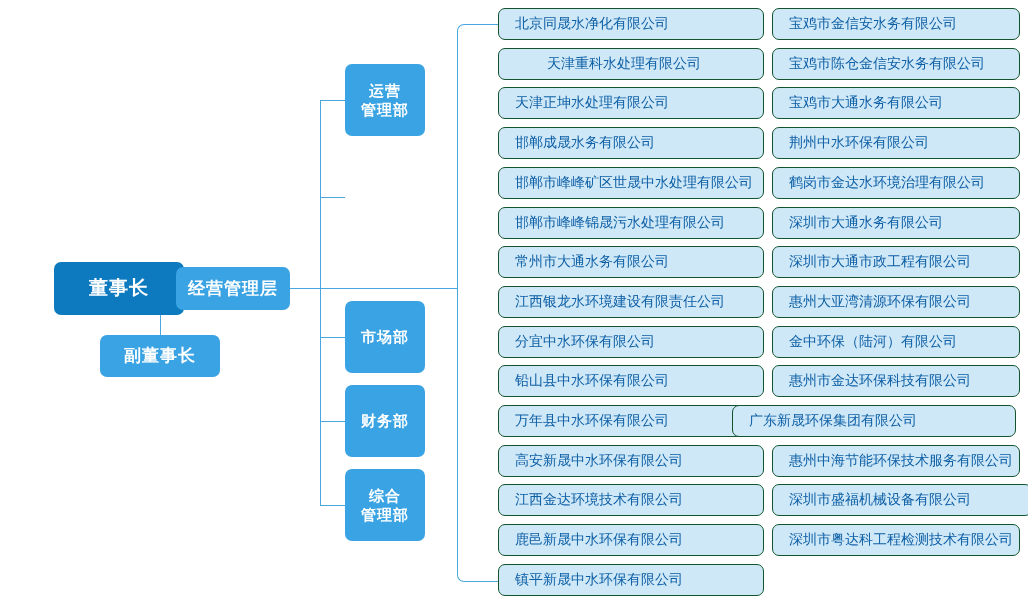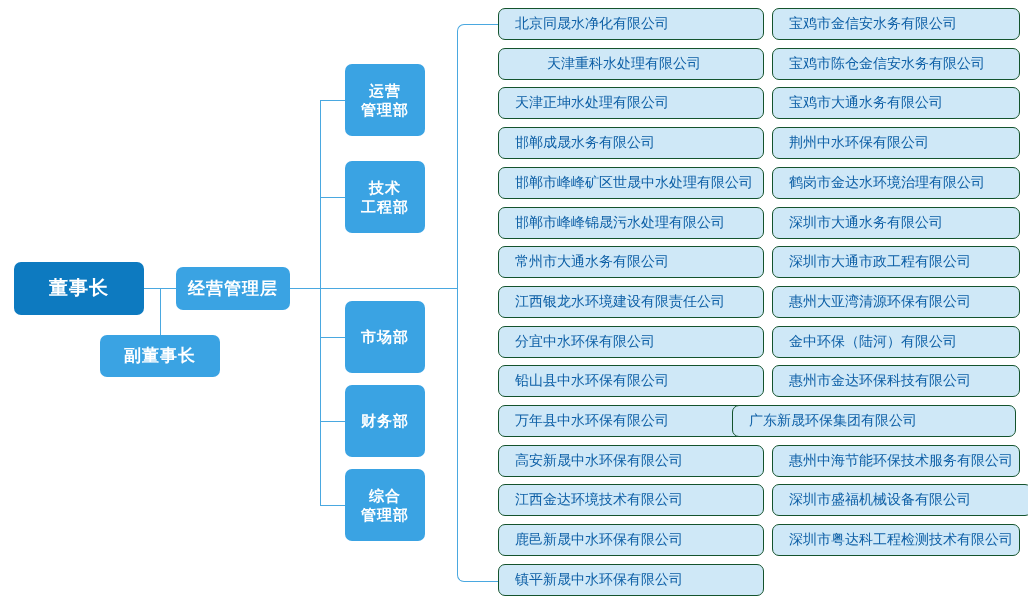--- a/index.html
+++ b/index.html
@@ -51,20 +51,21 @@
     color: #ffffff;
     font-weight: bold;
     letter-spacing: 1px;
     line-height: 1.28;
     border-radius: 7px;
     white-space: pre-line;
   }
   .node-chairman {
     background: #0d7ac0;
     font-size: 19px;
+    margin-left: 40px;
   }
   .node-vice {
     background: #3aa3e3;
     font-size: 17px;
   }
   .node-mgmt {
     background: #3aa3e3;
     font-size: 17px;
   }
   .node-dept {
@@ -114,22 +115,20 @@
 
   <div class="node node-chairman" style="left:14px; top:262px; width:130px; height:53px;">董事长</div>
 
   <div class="node node-vice" style="left:100px; top:335px; width:120px; height:42px;">副董事长</div>
 
   <div class="node node-mgmt" style="left:176px; top:267px; width:114px; height:43px;">经营管理层</div>
 
   <div class="node node-dept" style="left:345px; top:64px; width:80px; height:72px;">运营
 管理部</div>
 
-  <div class="node node-dept" style="left:345px; top:161px; width:80px; height:72px;">技术
-工程部</div>
 
   <div class="node node-dept" style="left:345px; top:301px; width:80px; height:72px;">市场部</div>
 
   <div class="node node-dept" style="left:345px; top:385px; width:80px; height:72px;">财务部</div>
 
   <div class="node node-dept" style="left:345px; top:469px; width:80px; height:72px;">综合
 管理部</div>
 
   <div id="subsidiary-column-1">
       <div class="pill" style="left: 498px; top: 8px; width: 266px;">北京同晟水净化有限公司</div>

